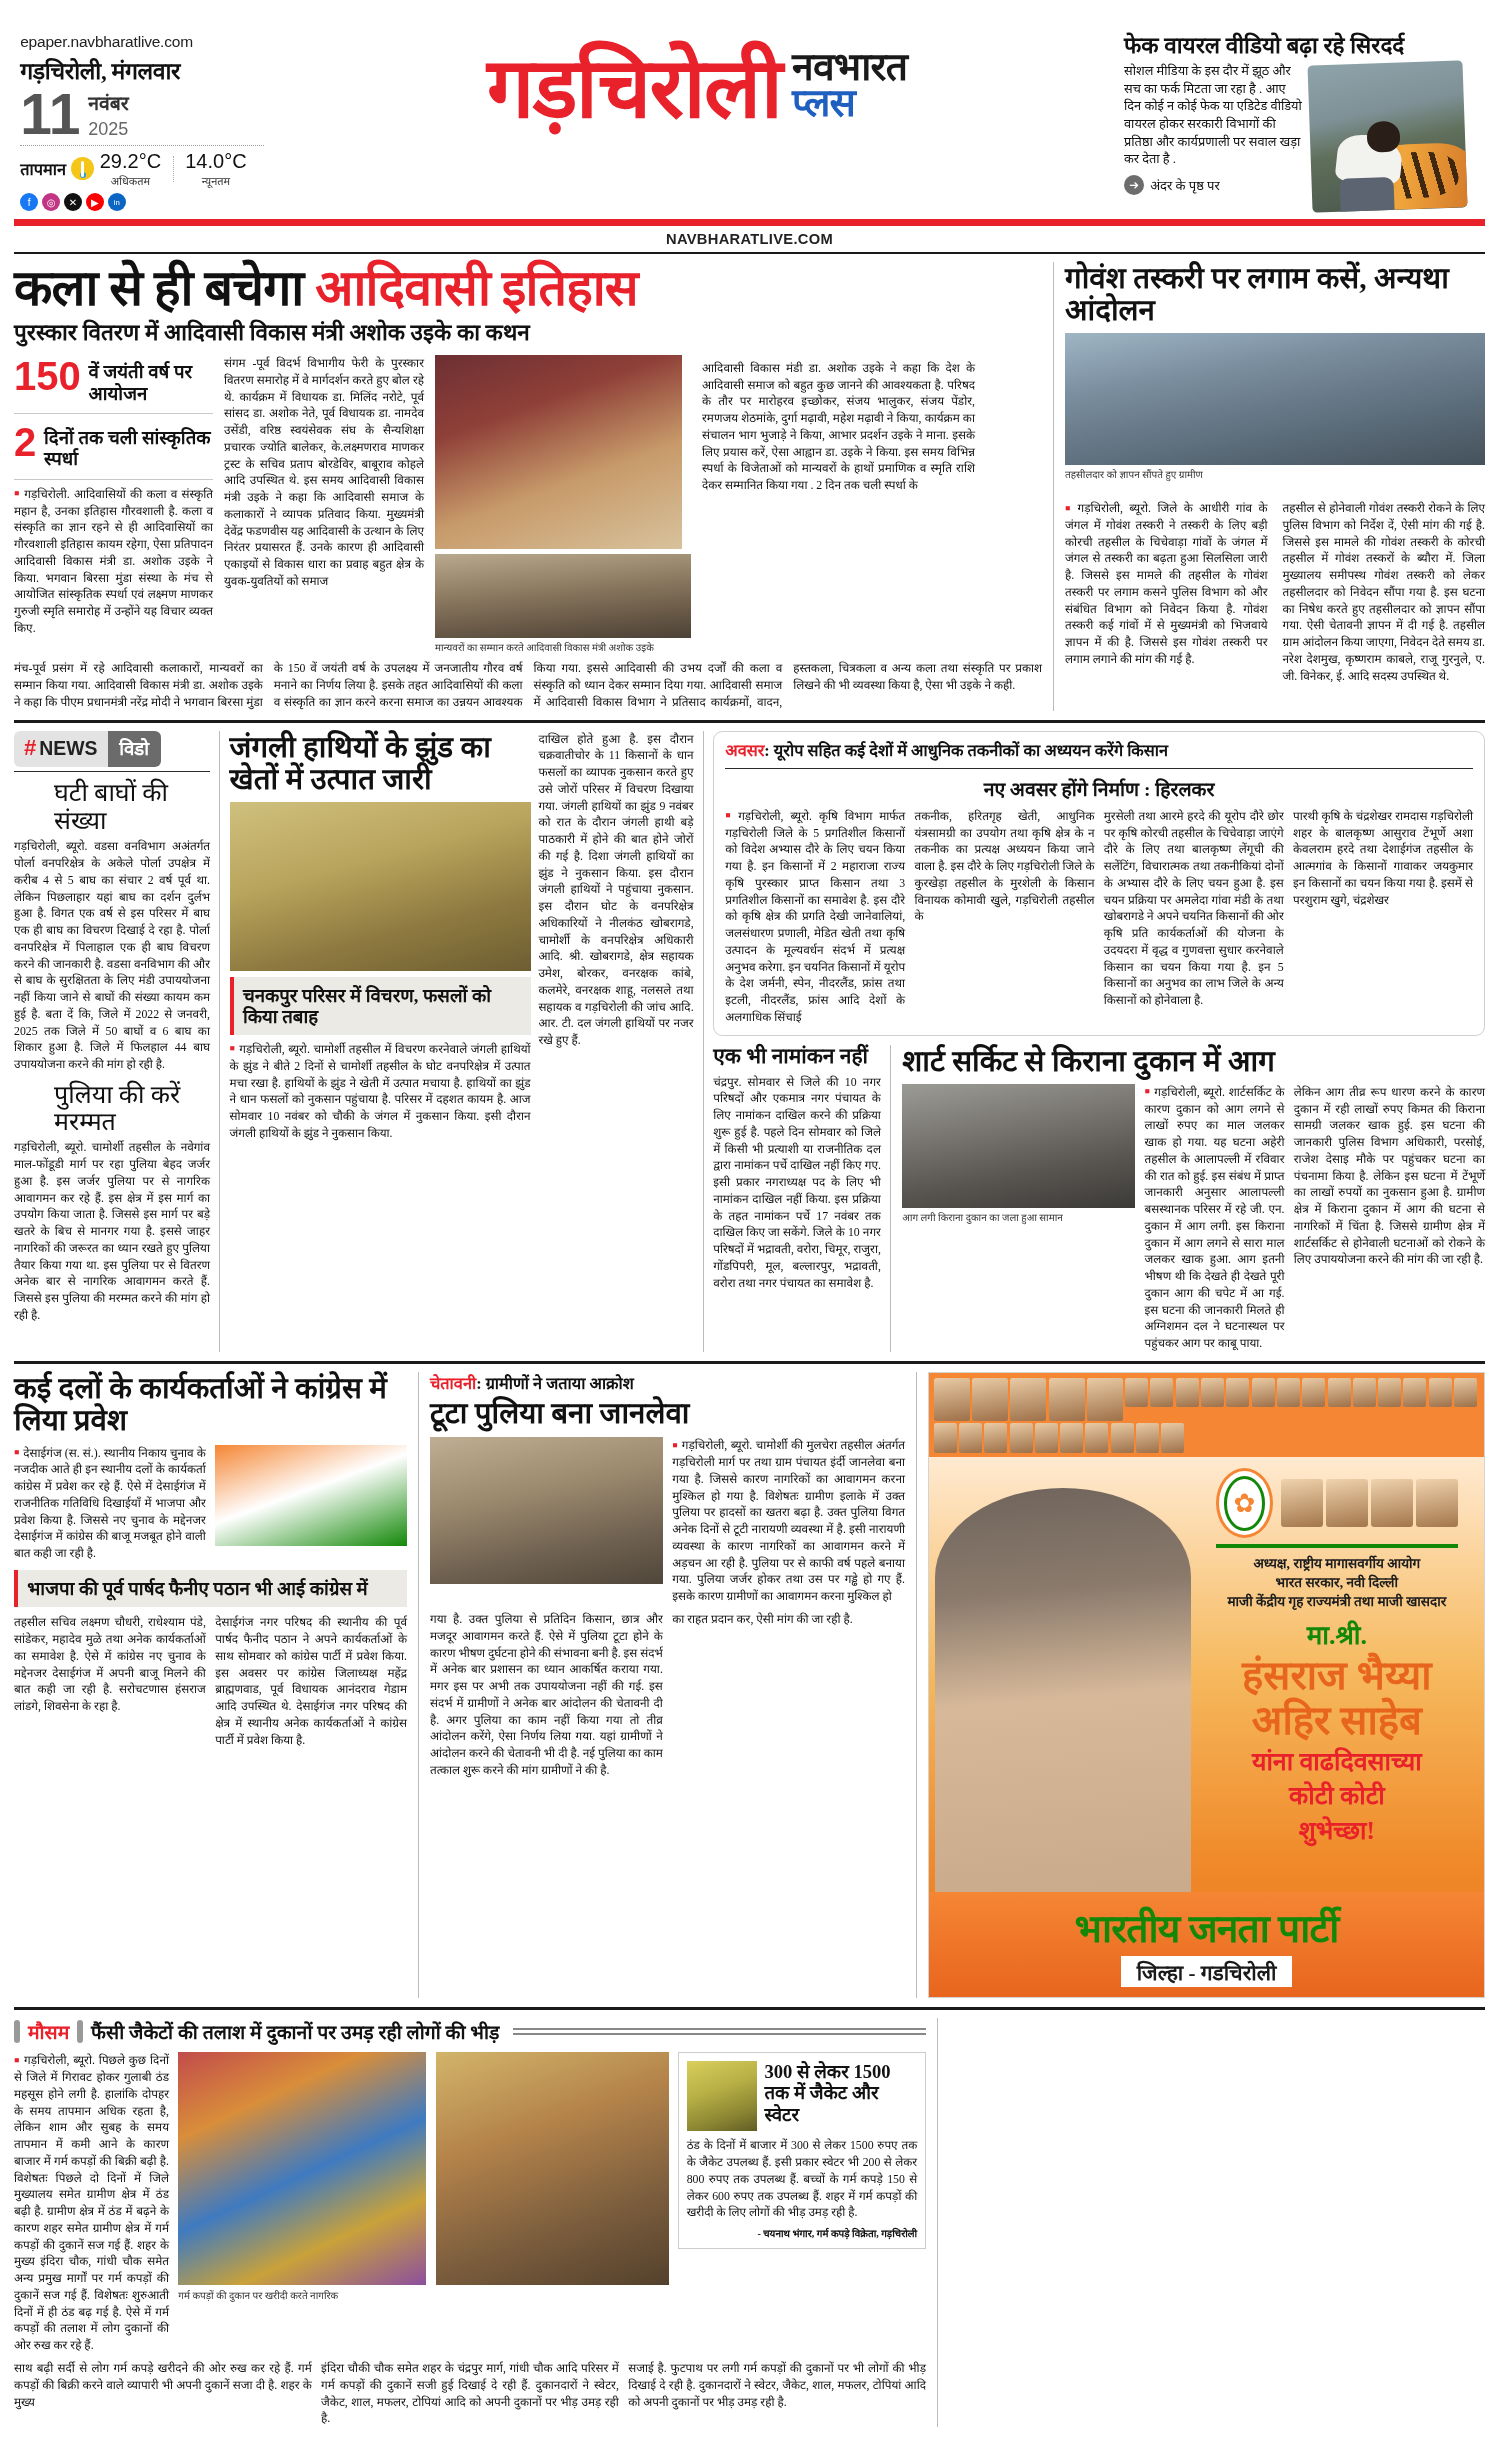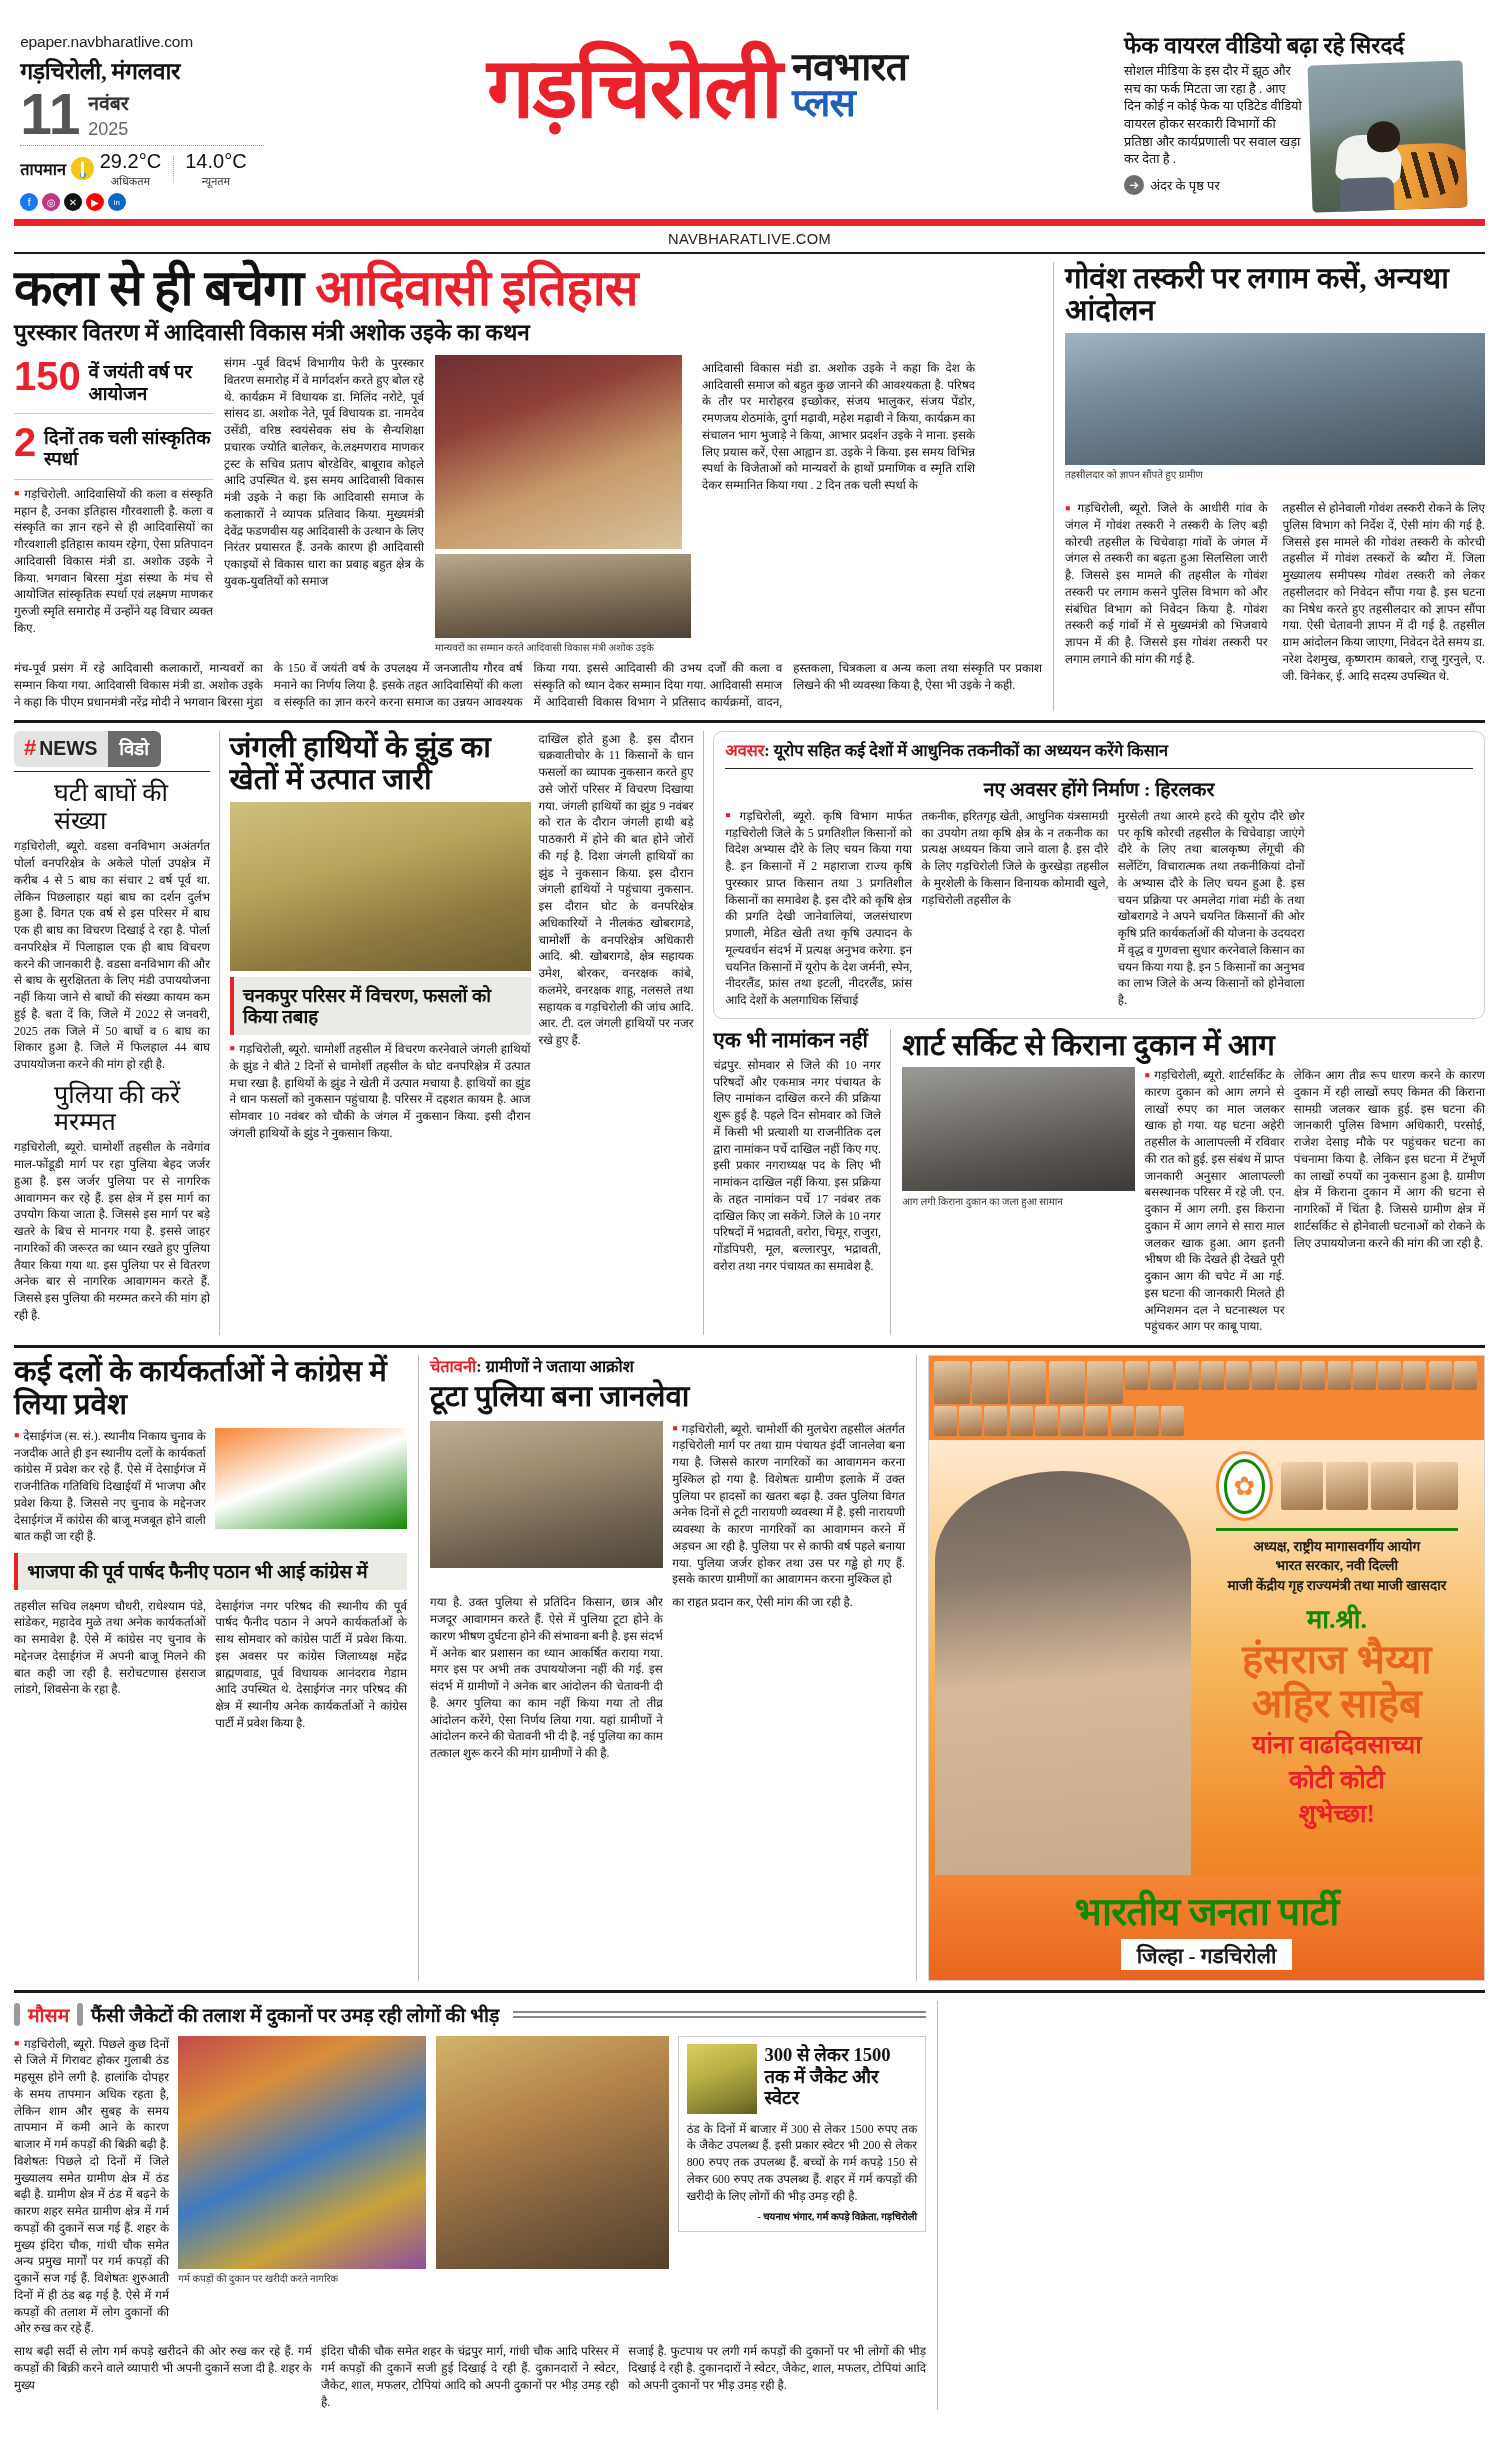--- a/index.html
+++ b/index.html
@@ -54,21 +54,21 @@
   .man { position: absolute; left: 26px; bottom: 0; width: 74px; height: 109px; }
   .man .head { position:absolute; left: 31px; top: 20px; width: 33px; height: 31px; background:#2a1f18; border-radius: 50% 50% 44% 44%; }
   .man .torso { position:absolute; left: 0; top: 34px; width: 65px; height: 48px; background:#f2f2ee; border-radius: 40% 50% 26% 20%; transform: rotate(8deg);}
   .man .legs { position:absolute; left: 1.6px; top: 76px; width: 54px; height: 36px; background:#5b6470; border-radius: 7.8px 9.3px 3.1px 3.1px;}
   .promo-more { display:flex; align-items:center; gap:6.2px; margin-top:6.2px; }
   .arrow-badge { width: 20px; height: 20px; border-radius: 50%; background: #6d6d6d; color:#fff; display:flex;
       align-items:center; justify-content:center; font-size:11.6px; }
   .promo-more-t { font-size: 13px; }
 
   .red-rule { height: 7px; background: #e8212b; margin: 3.1px 0 0 0; }
-  .site-bar { text-align:center; font-family:"Liberation Sans",sans-serif; font-weight:400; font-size:14.7px;
+  .site-bar { text-align:center; font-family:"Liberation Sans",sans-serif; font-weight:700; font-size:14.7px;
       color:#222; padding: 4.7px 0 5.4px; border-bottom: 2.3px solid #1a1a1a; letter-spacing:0.3px;}
 
   
   .hr-thin { border-top: 1.6px solid #2a2a2a; }
   .hr-thick { border-top: 3.1px solid #1a1a1a; }
   .cols { display: flex; }
   .vrule { border-left: 1.2px solid #bbb; }
   .body-t { font-size: 11.8px; line-height: 1.42; text-align: justify; }
   .bullet::before { content:"\25A0"; color:#e8212b; font-size: 8.5px; margin-right: 3.9px; vertical-align: 1.6px;}
   .photo { background: #c9c9c4; position: relative; overflow: hidden; }
@@ -321,20 +321,21 @@
           <span class="k-red">अवसर</span><span>: यूरोप सहित कई देशों में आधुनिक तकनीकों का अध्ययन करेंगे किसान</span>
         </div>
         <div class="hr-thin" style="margin:6.2px 0 0"></div>
         <div class="subline">नए अवसर होंगे निर्माण : हिरलकर</div>
         <div class="cols" style="gap:9.3px">
           <div class="body-t" style="width:25%">
             <span class="bullet"></span><span>गड़चिरोली, ब्यूरो. कृषि विभाग मार्फत गड़चिरोली जिले के 5 प्रगतिशील किसानों को विदेश अभ्यास दौरे के लिए चयन किया गया है. इन किसानों में 2 महाराजा राज्य कृषि पुरस्कार प्राप्त किसान तथा 3 प्रगतिशील किसानों का समावेश है. इस दौरे को कृषि क्षेत्र की प्रगति देखी जानेवालियां, जलसंधारण प्रणाली, मेडित खेती तथा कृषि उत्पादन के मूल्यवर्धन संदर्भ में प्रत्यक्ष अनुभव करेगा. इन चयनित किसानों में यूरोप के देश जर्मनी, स्पेन, नीदरलैंड, फ्रांस तथा इटली, नीदरलैंड, फ्रांस आदि देशों के अलगाधिक सिंचाई</span>
           </div>
           <div class="body-t" style="width:25%">तकनीक, हरितगृह खेती, आधुनिक यंत्रसामग्री का उपयोग तथा कृषि क्षेत्र के न तकनीक का प्रत्यक्ष अध्ययन किया जाने वाला है. इस दौरे के लिए गड़चिरोली जिले के कुरखेड़ा तहसील के मुरशेली के किसान विनायक कोमावी खुले, गड़चिरोली तहसील के</div>
           <div class="body-t" style="width:25%">मुरसेली तथा आरमे हरदे की यूरोप दौरे छोर पर कृषि कोरची तहसील के चिचेवाड़ा जाएंगे दौरे के लिए तथा बालकृष्ण लेंगूची की सलेंटिंग, विचारात्मक तथा तकनीकियां दोनों के अभ्यास दौरे के लिए चयन हुआ है. इस चयन प्रक्रिया पर अमलेदा गांवा मंडी के तथा खोबरागडे ने अपने चयनित किसानों की ओर कृषि प्रति कार्यकर्ताओं की योजना के उदयदरा में वृद्ध व गुणवत्ता सुधार करनेवाले किसान का चयन किया गया है. इन 5 किसानों का अनुभव का लाभ जिले के अन्य किसानों को होनेवाला है.</div>
+          <div class="body-t" style="width:25%">पारथी कृषि के चंद्रशेखर रामदास गड़चिरोली शहर के बालकृष्ण आसुराव टेंभूर्णे अशा केवलराम हरदे तथा देशाईगंज तहसील के आत्मगांव के किसानों गावाकर जयकुमार इन किसानों का चयन किया गया है. इसमें से परशुराम खुगे, चंद्रशेखर</div>
         </div>
       </div>
 
       <div class="cols" style="margin-top:9.3px">
         <div style="width:178px;padding-right:9.3px;border-right:1.2px solid #bbb">
           <div class="h2-2" style="font-size:21px">एक भी नामांकन नहीं</div>
           <div class="body-t" style="margin-top:4.7px">चंद्रपुर. सोमवार से जिले की 10 नगर परिषदों और एकमात्र नगर पंचायत के लिए नामांकन दाखिल करने की प्रक्रिया शुरू हुई है. पहले दिन सोमवार को जिले में किसी भी प्रत्याशी या राजनीतिक दल द्वारा नामांकन पर्चे दाखिल नहीं किए गए. इसी प्रकार नगराध्यक्ष पद के लिए भी नामांकन दाखिल नहीं किया. इस प्रक्रिया के तहत नामांकन पर्चे 17 नवंबर तक दाखिल किए जा सकेंगे. जिले के 10 नगर परिषदों में भद्रावती, वरोरा, चिमूर, राजुरा, गोंडपिपरी, मूल, बल्लारपुर, भद्रावती, वरोरा तथा नगर पंचायत का समावेश है.</div>
         </div>
         <div style="flex:1;padding-left:11px">
           <div class="h2">शार्ट सर्किट से किराना दुकान में आग</div>

